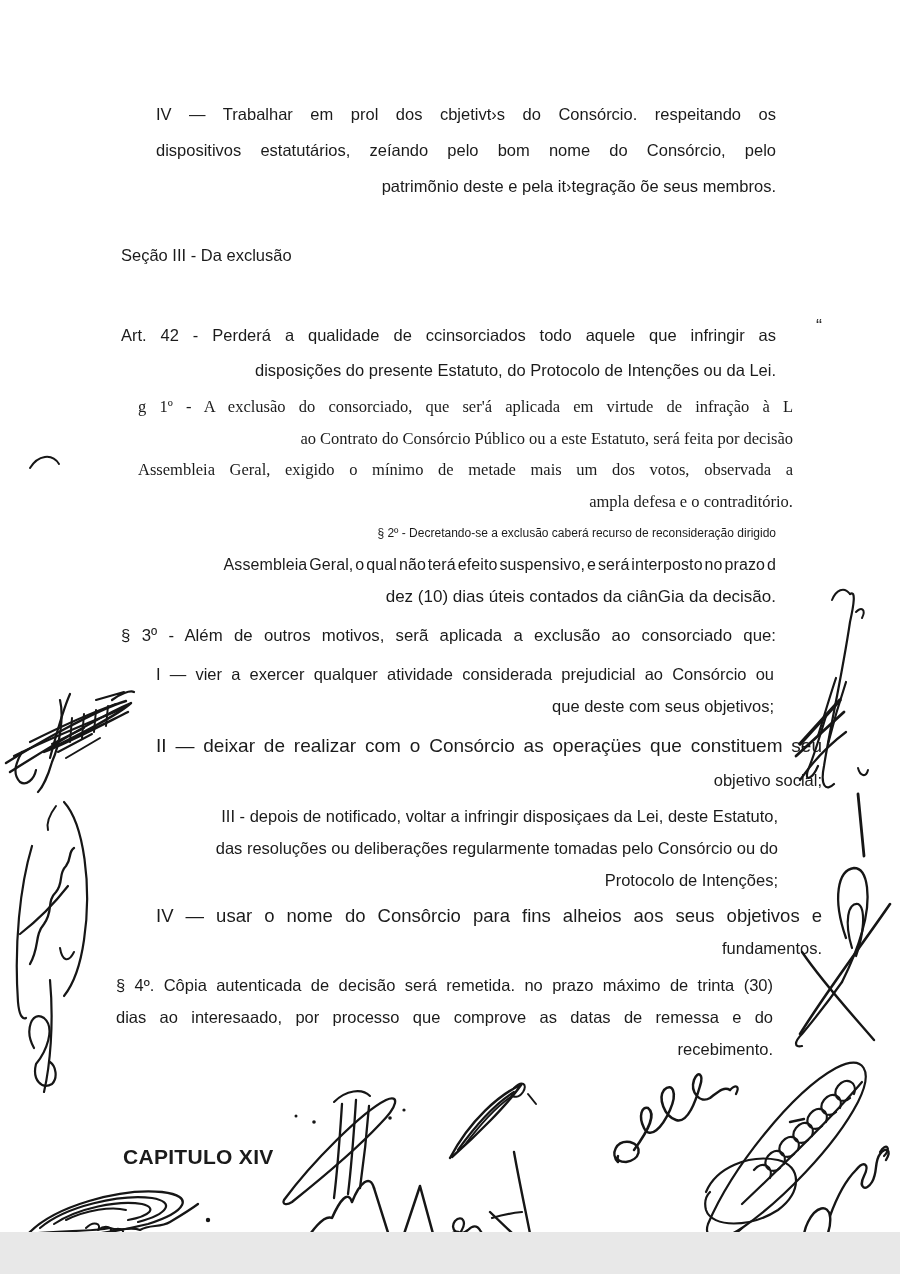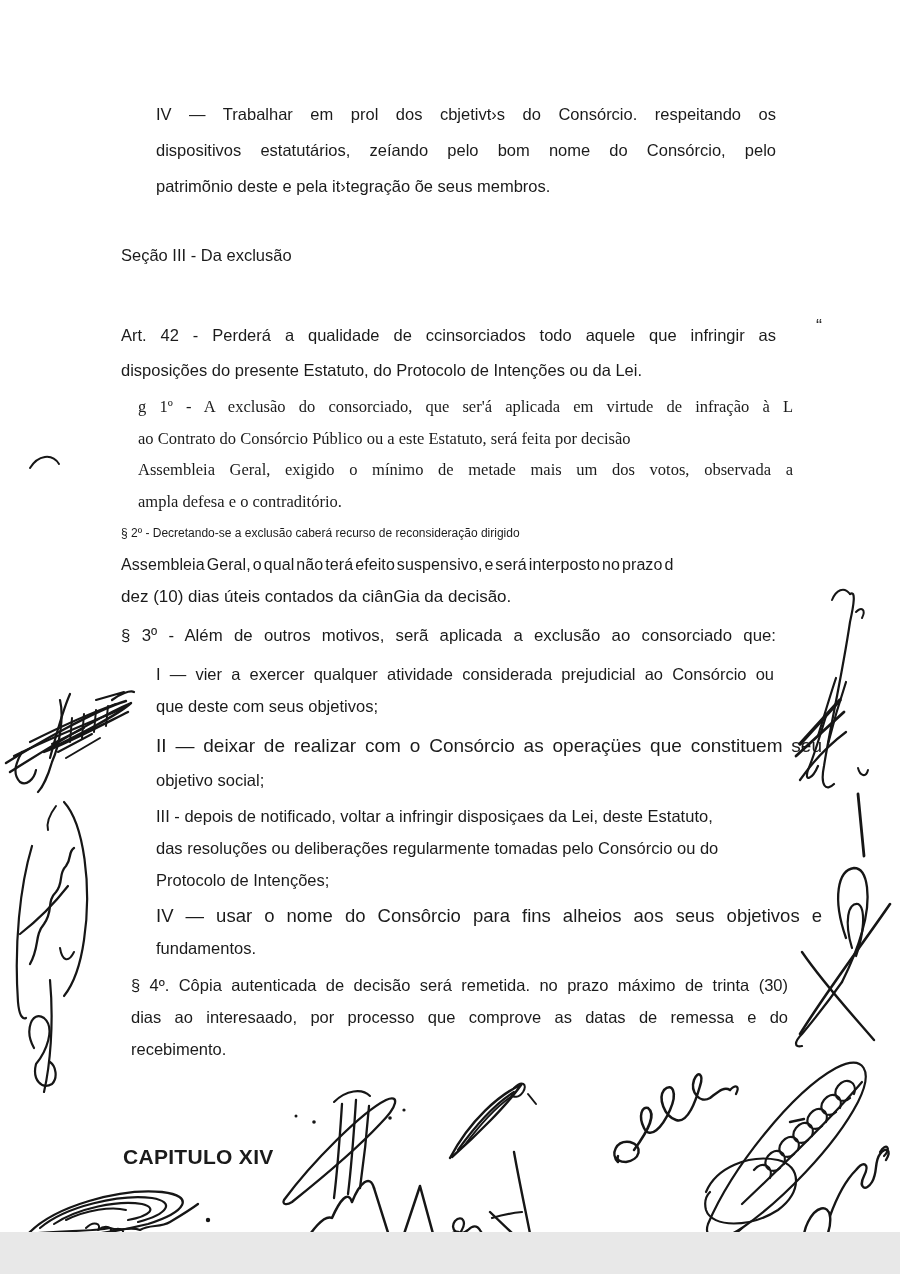--- a/index.html
+++ b/index.html
@@ -7,39 +7,39 @@
   .page {
     position:relative;
     width:900px; height:1232px;
     background:#ffffff;
     margin:0 auto;
     overflow:hidden;
     font-family:"Liberation Sans", sans-serif;
     color:#1b1b1b;
   }
   .block { position:absolute; }
-  .line { white-space:normal; text-align:left; }
+  .line { white-space:normal; text-align:right; }
   .jl { text-align:justify; text-align-last:justify; }
   .body-txt { font-size:16.5px; line-height:32px; }
   .p-top   { left:156px; top:96px;  width:620px; line-height:36px; }
   .heading { left:121px; top:239px; }
   .art42   { left:121px; top:318px; width:655px; line-height:35px; }
   .par1    { left:138px; top:391px; width:655px; line-height:31.5px;font-family:Liberation Serif, serif; }
   .par2    { left:121px; top:517px; width:655px; }
   .par2 .l0 { font-size:12px; }
   .par2 .l1 { font-size:16px; word-spacing:-2.6px; letter-spacing:0.1px; }
   .par2 .l2 { font-size:17px; }
   .par3    { left:121px; top:620px; width:655px; font-size:16.8px; }
   .item1   { left:156px; top:658px; width:618px; }
   .item2   { left:156px; top:729px; width:666px; font-size:19px; line-height:34px; }
   .item2 .l1 { font-size:16.5px; }
   .item3   { left:156px; top:800px; width:622px; }
   .item4   { left:156px; top:899px; width:666px; font-size:18.5px; line-height:33px; }
   .item4 .l1 { font-size:16.5px; }
-  .par4    { left:131px; top:969px; width:657px; }
+  .par4    { left:116px; top:969px; width:657px; }
   .chapter { left:123px; top:1145px; font-size:21px; font-weight:700; letter-spacing:0.3px; }
   .stray-quote { left:816px; top:316px; font-size:18px; color:#2a2a2a; }
   .ink-layer { position:absolute; left:0; top:0; pointer-events:none; }
   .ink-layer path { fill:none; stroke:#161616; stroke-linecap:round; stroke-linejoin:round; }
 </style>
 </head>
 <body>
 
 <div class="page">
 

